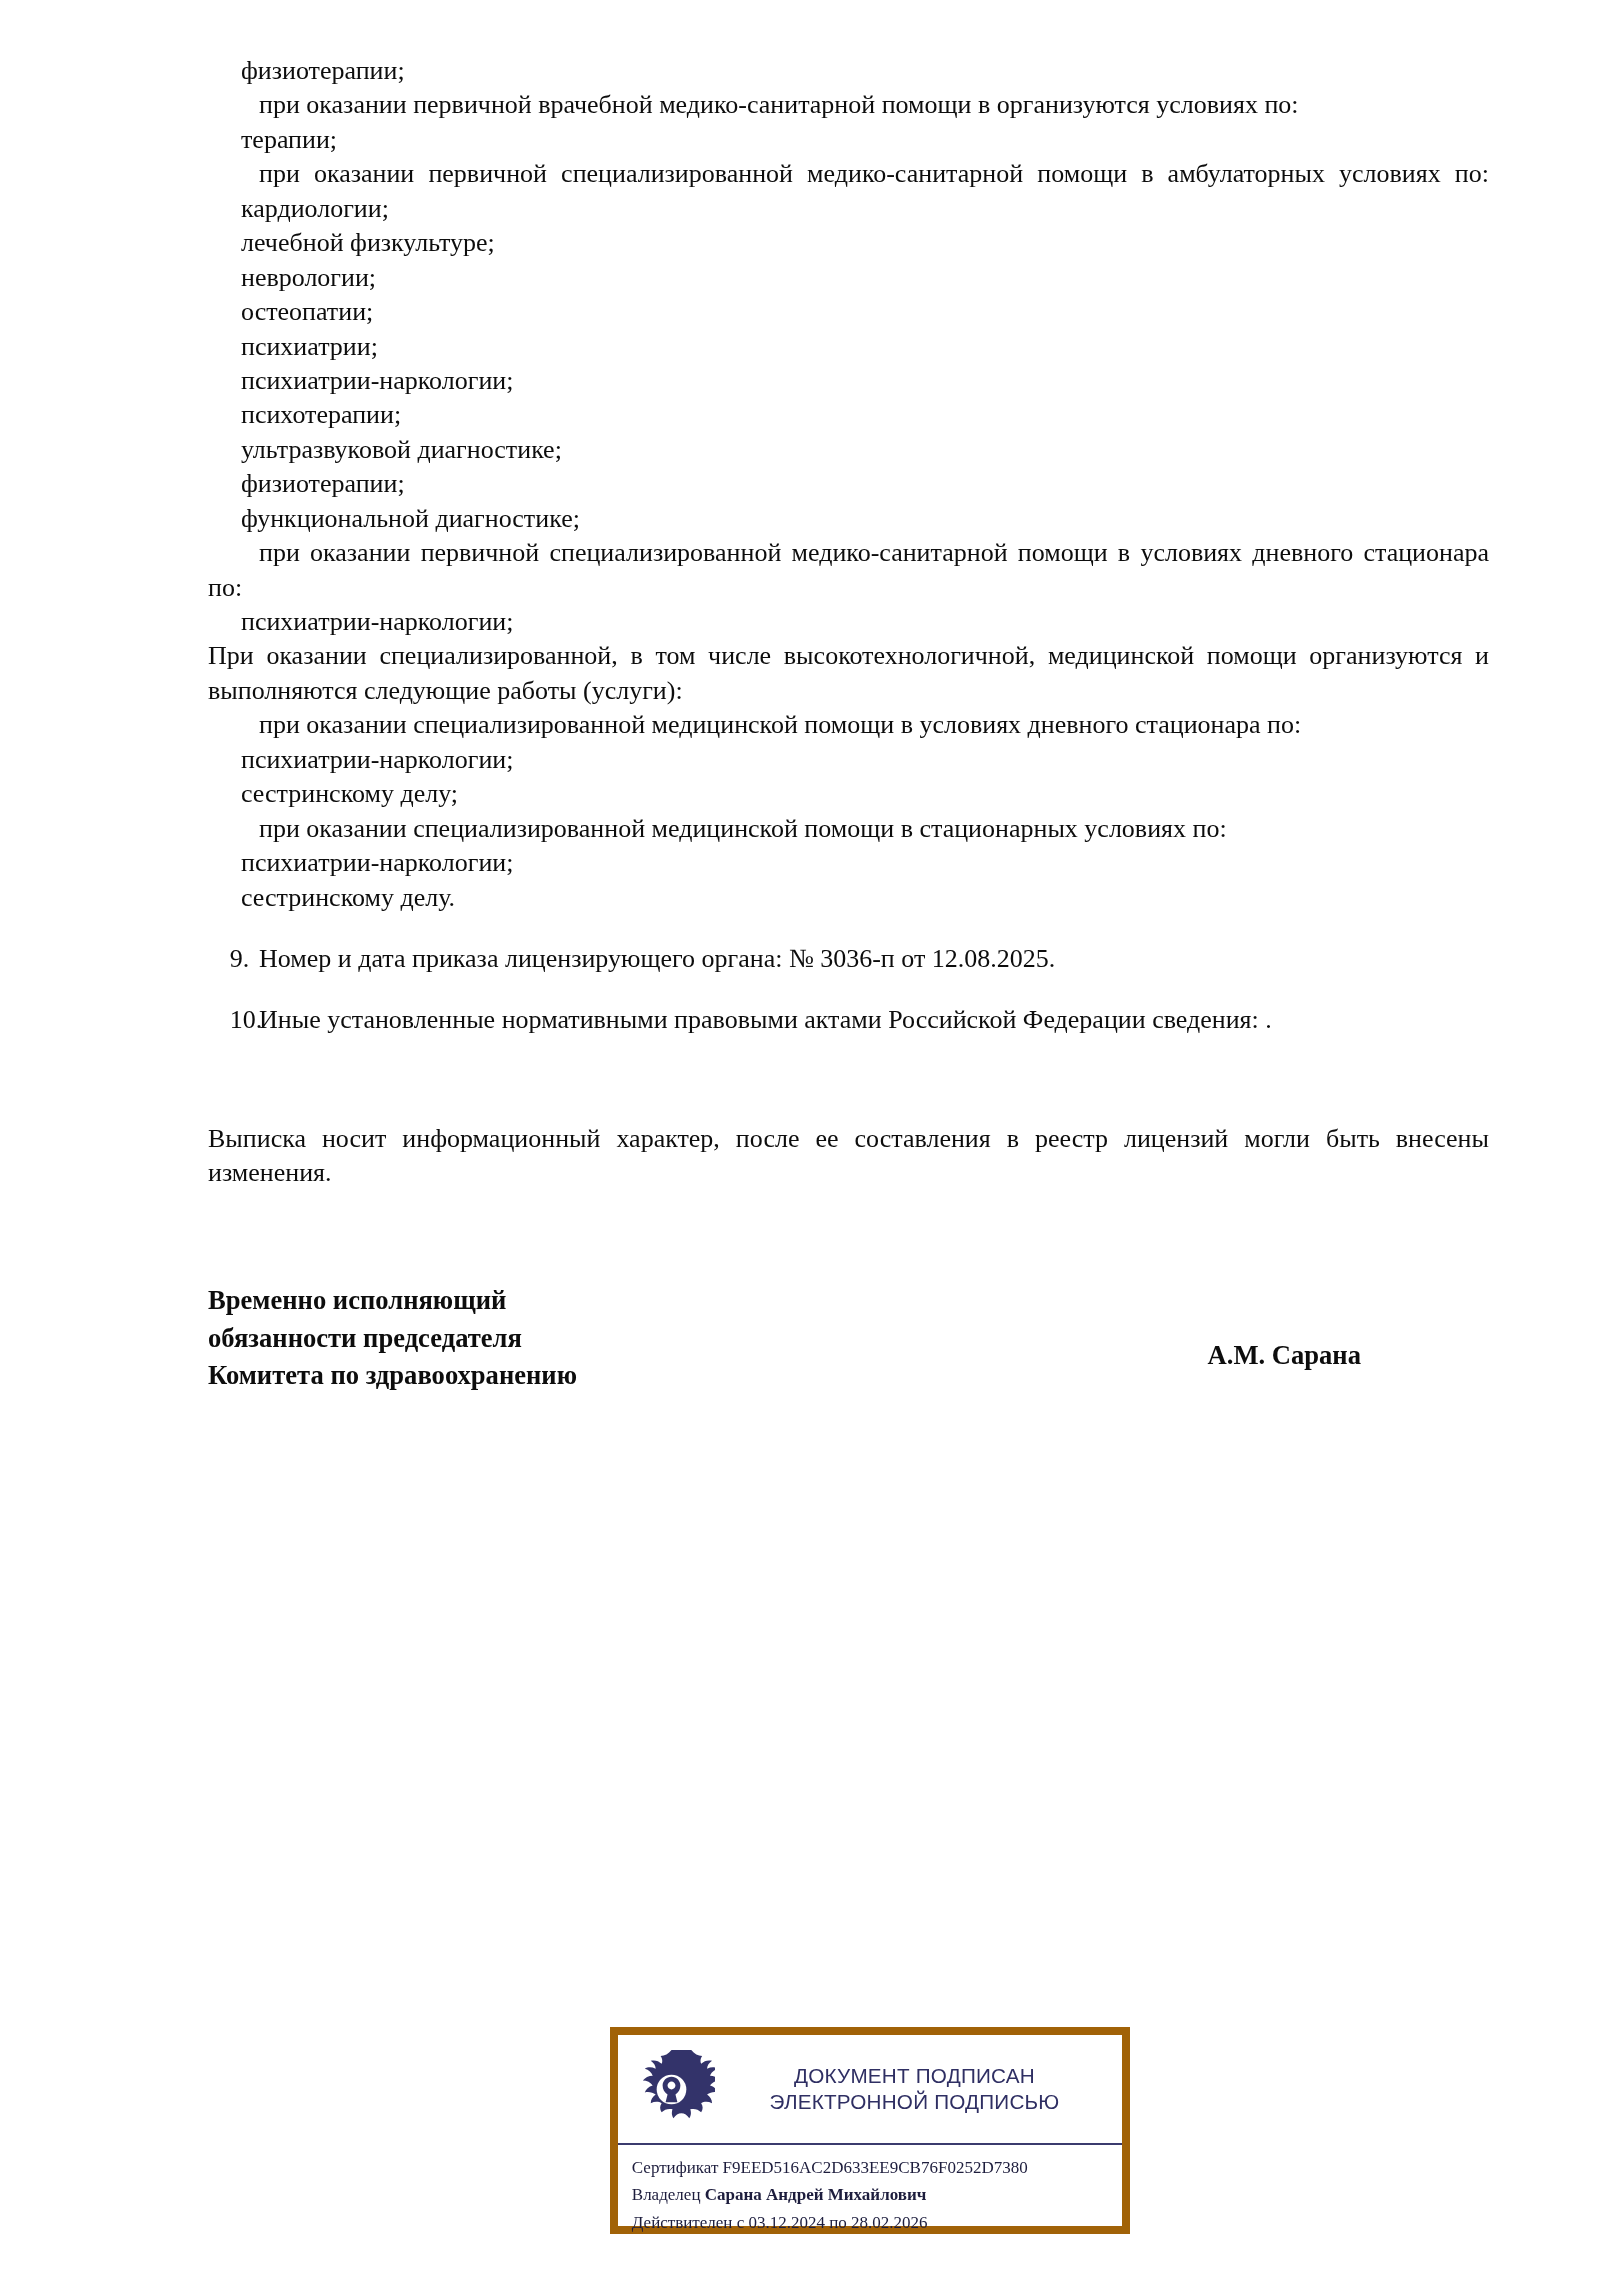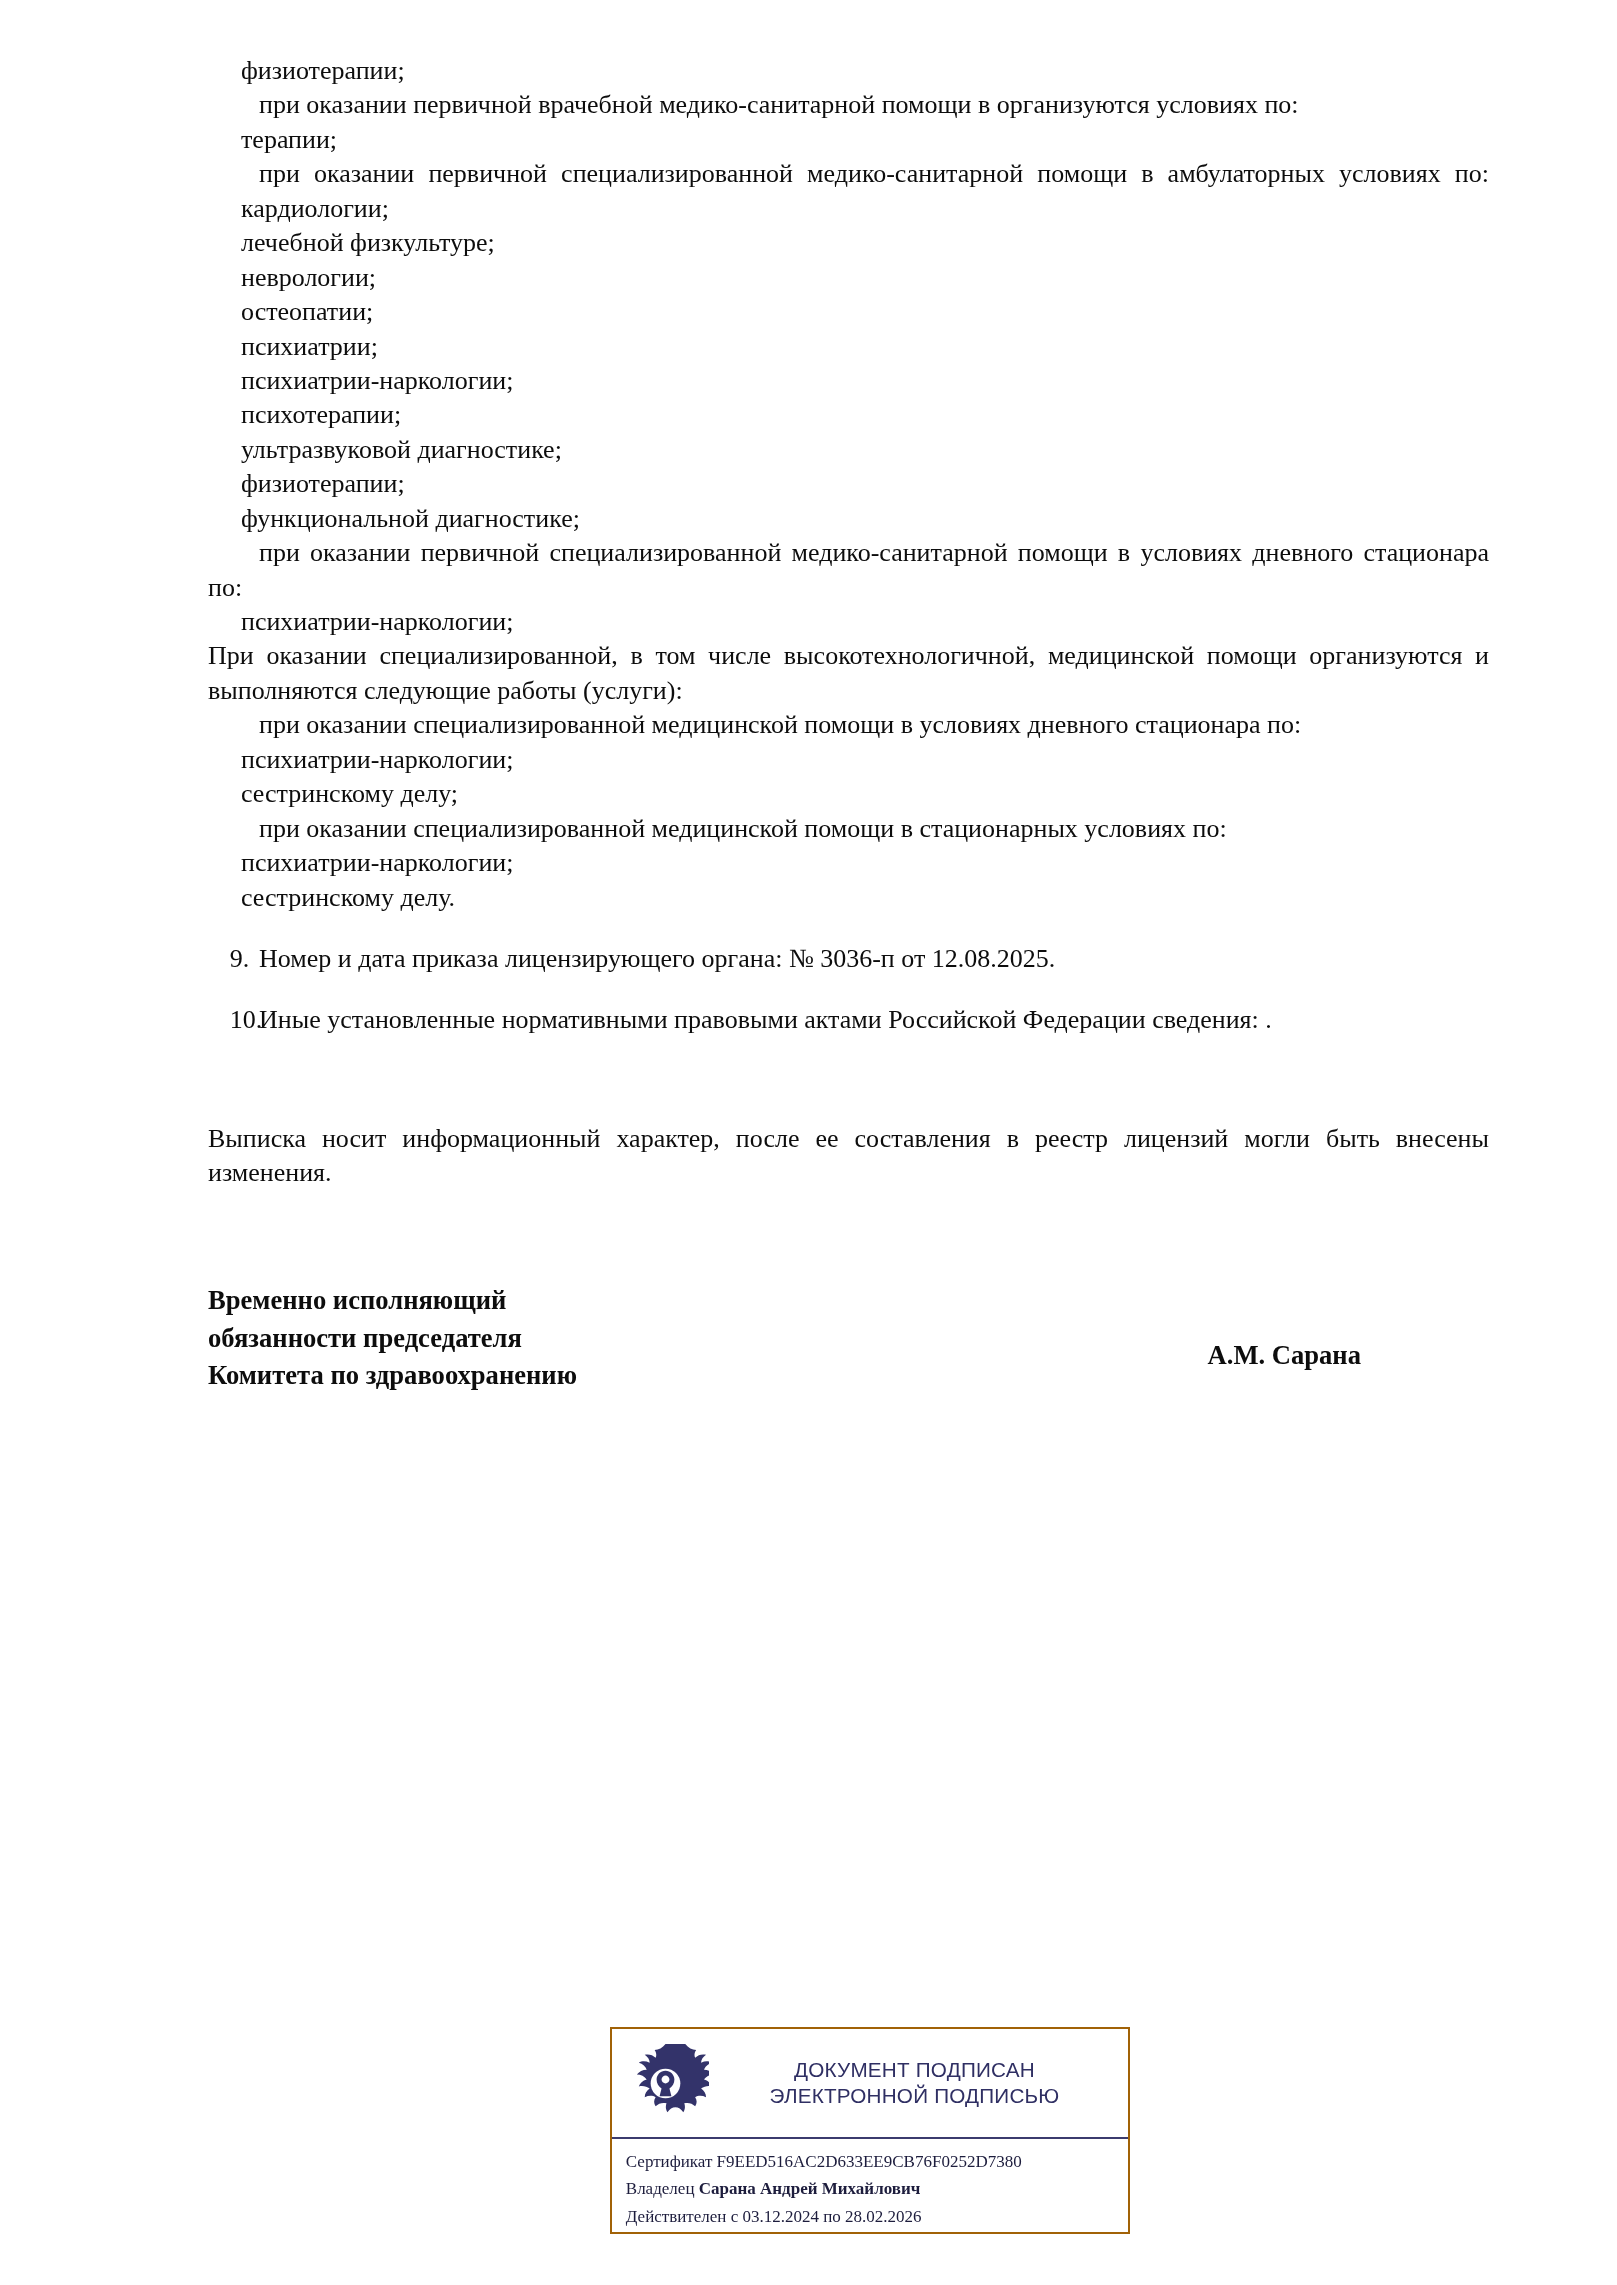--- a/index.html
+++ b/index.html
@@ -93,21 +93,21 @@
     padding-right: 128px;
     padding-top: 55px;
   }
   
   .stamp {
     position: absolute;
     left: 610px;
     top: 2027px;
     width: 520px;
     height: 207px;
-    border: 2px solid #a16207;
+    border: 8px solid #a16207;
     box-sizing: border-box;
     background: #fff;
   }
   .stamp-top {
     display: flex;
     align-items: center;
     height: 108px;
     padding-left: 9.9px;
     box-sizing: border-box;
   }

